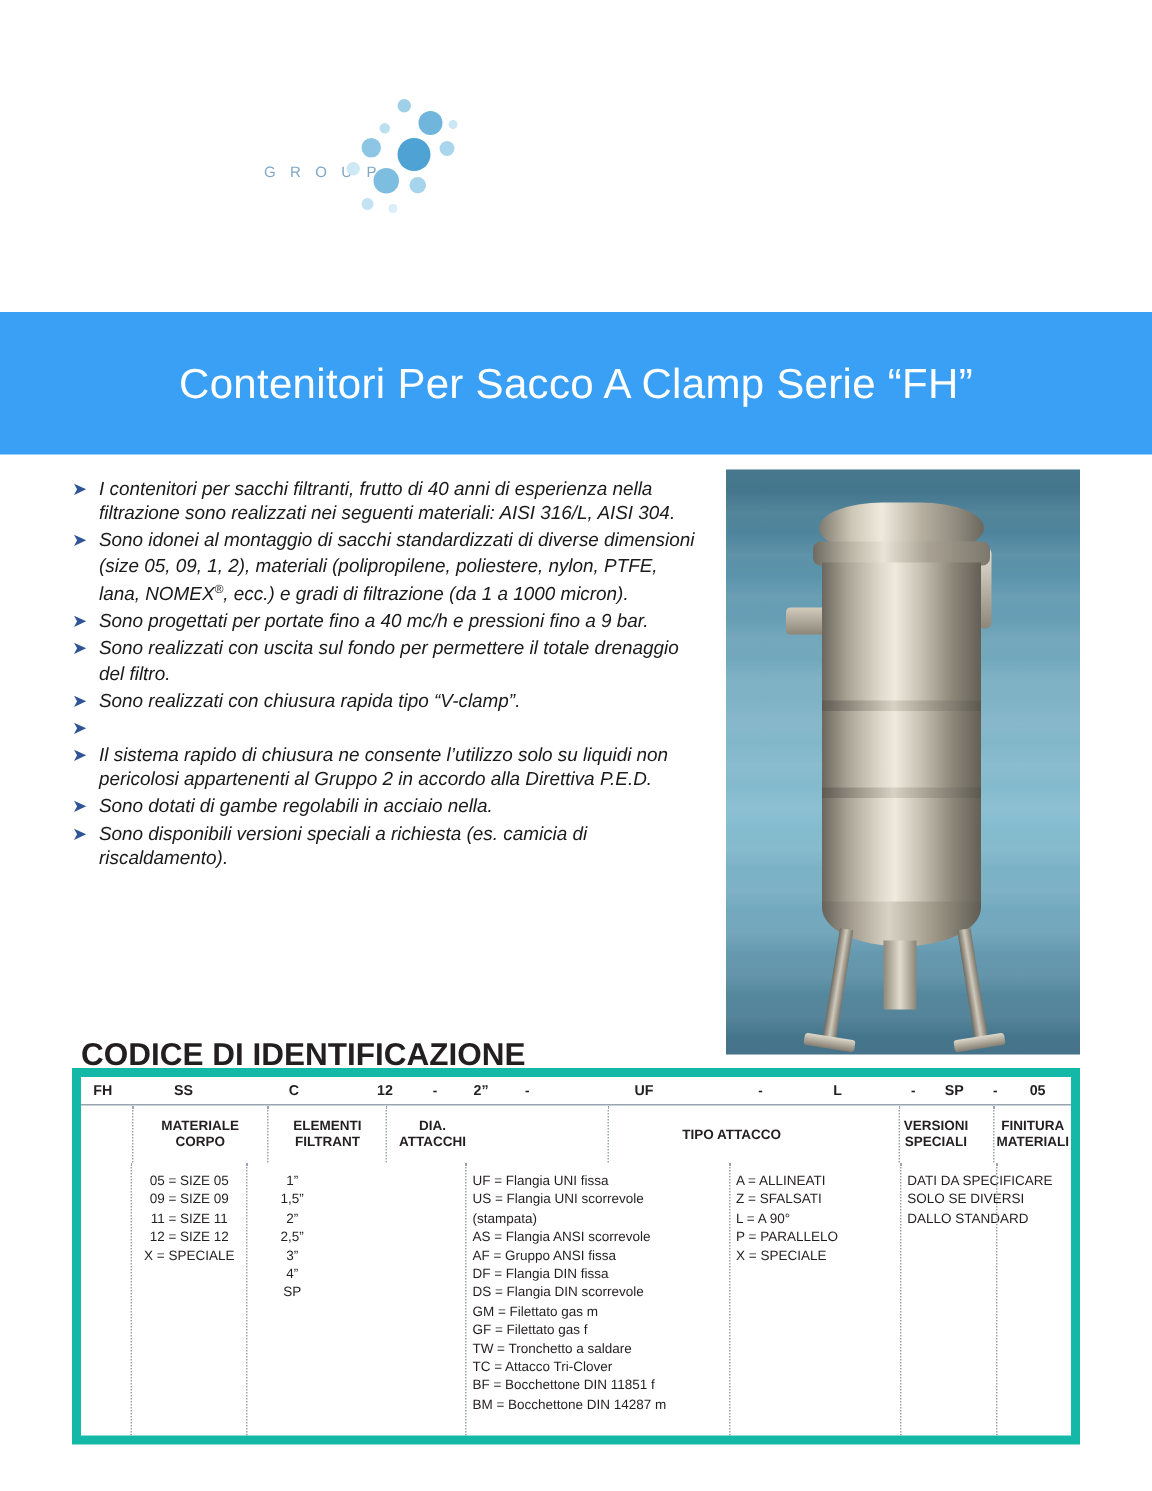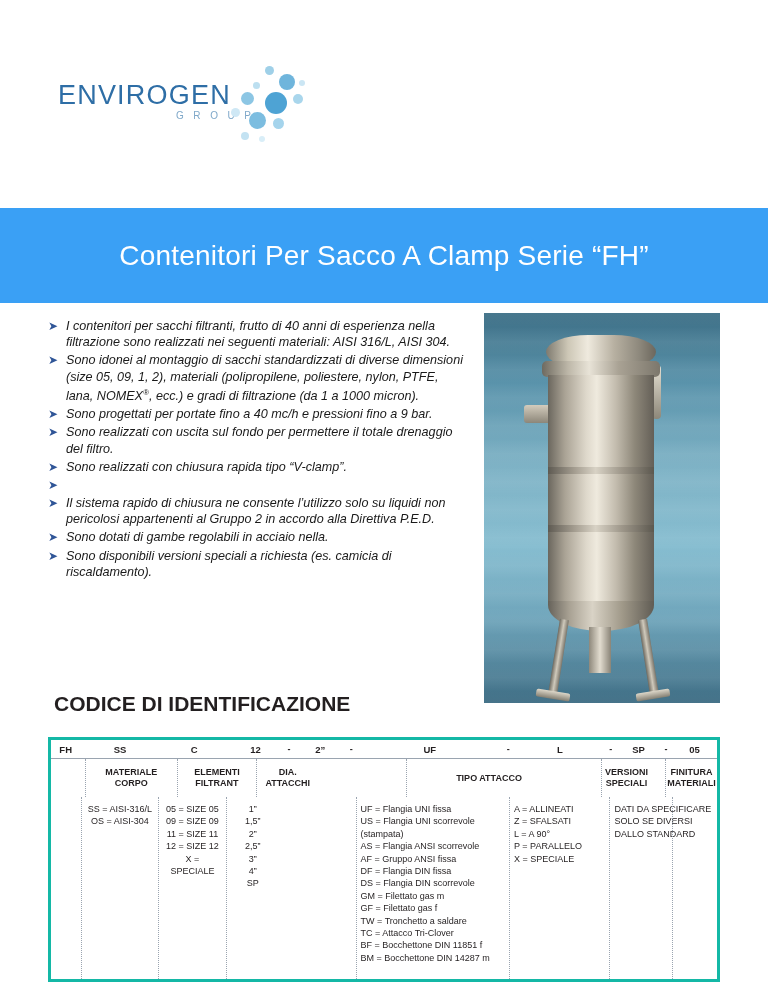--- a/index.html
+++ b/index.html
@@ -218,23 +218,23 @@
     font-size: 21px;
     font-weight: bold;
     color: #231f20;
     font-family: "Liberation Sans", sans-serif;
   }
 
   
   .code-table {
     position: absolute;
     left: 48px;
-    top: 737px;
+    top: 712px;
     width: 672px;
-    border: 3px solid #14b8a6;
+    border: 6px solid #14b8a6;
     box-sizing: border-box;
   }
   .code-row {
     display: flex;
     width: 100%;
   }
   .code-head {
     height: 18px;
     border-bottom: 1px solid #9aa4b0;
   }
@@ -292,21 +292,20 @@
   .c-l    { width: 104px; }
   .c-d4   { width: 14px; }
   .c-sp   { width: 50px; }
   .c-d5   { width: 14px; }
   .c-05   { width: 52px; }
 </style>
 </head>
 <body>
 
 <div class="logo-area">
-  <div class="logo-word">ENVIROGEN</div>
   <div class="logo-sub">G R O U P</div>
   <div class="bubbles">
     <span style="left:52px;  top:4px;  width:9px;  height:9px;  background:#9fd0e8;"></span>
     <span style="left:66px;  top:12px; width:16px; height:16px; background:#6fb5dc;"></span>
     <span style="left:40px;  top:20px; width:7px;  height:7px;  background:#bcdff0;"></span>
     <span style="left:28px;  top:30px; width:13px; height:13px; background:#8cc6e4;"></span>
     <span style="left:52px;  top:30px; width:22px; height:22px; background:#4ea3d4;"></span>
     <span style="left:80px;  top:32px; width:10px; height:10px; background:#a9d6ec;"></span>
     <span style="left:18px;  top:46px; width:9px;  height:9px;  background:#cfe8f5;"></span>
     <span style="left:36px;  top:50px; width:17px; height:17px; background:#7cbde0;"></span>
@@ -410,24 +409,20 @@
     <div class="cell c-d3"></div>
     <div class="cell c-d4"></div>
     <div class="cell c-sp bd-l">VERSIONI SPECIALI</div>
     <div class="cell c-d5"></div>
     <div class="cell c-05 bd-l">FINITURA MATERIALI</div>
   </div>
 
   <div class="code-row code-body">
     <div class="cell c-fh"></div>
 
-    <div class="cell c-ss bd-l ctr">
-      <span class="ln">SS = AISI-316/L</span>
-      <span class="ln">OS = AISI-304</span>
-    </div>
 
     <div class="cell c-c bd-l ctr">
       <span class="ln">05 = SIZE 05</span>
       <span class="ln">09 = SIZE 09</span>
       <span class="ln">11 = SIZE 11</span>
       <span class="ln">12 = SIZE 12</span>
       <span class="ln">X = SPECIALE</span>
     </div>
 
     <div class="cell c-12 bd-l ctr">

